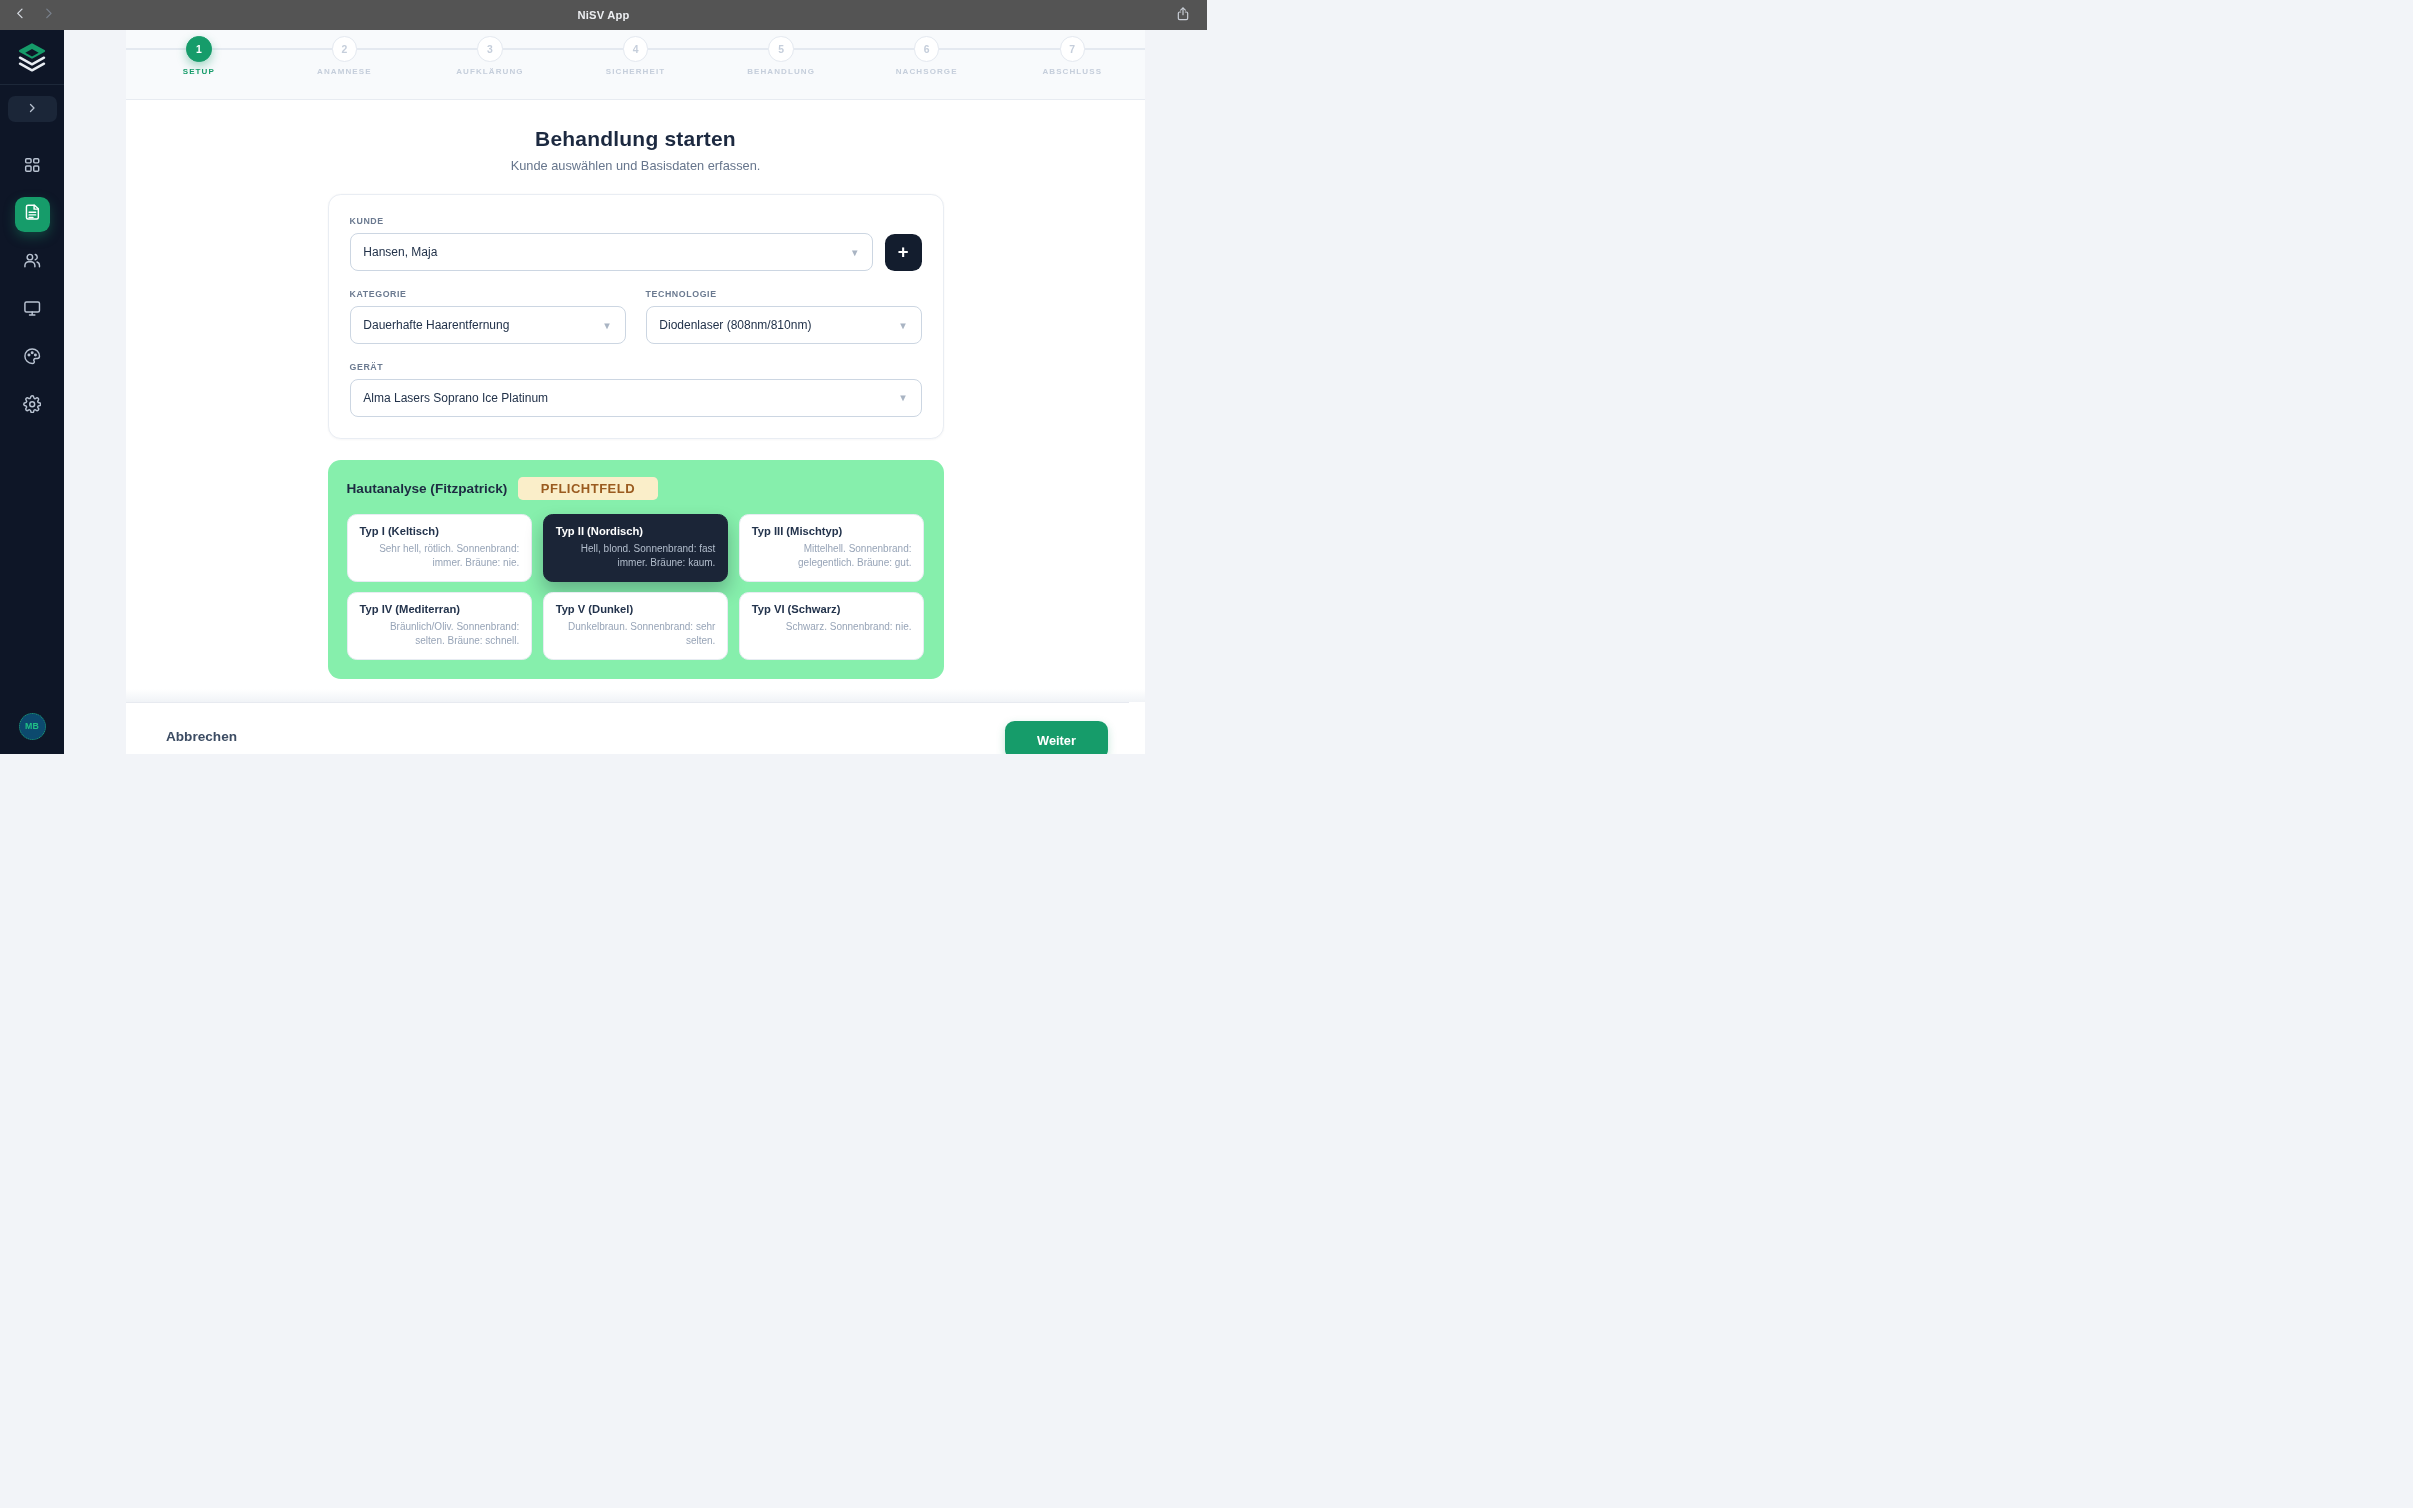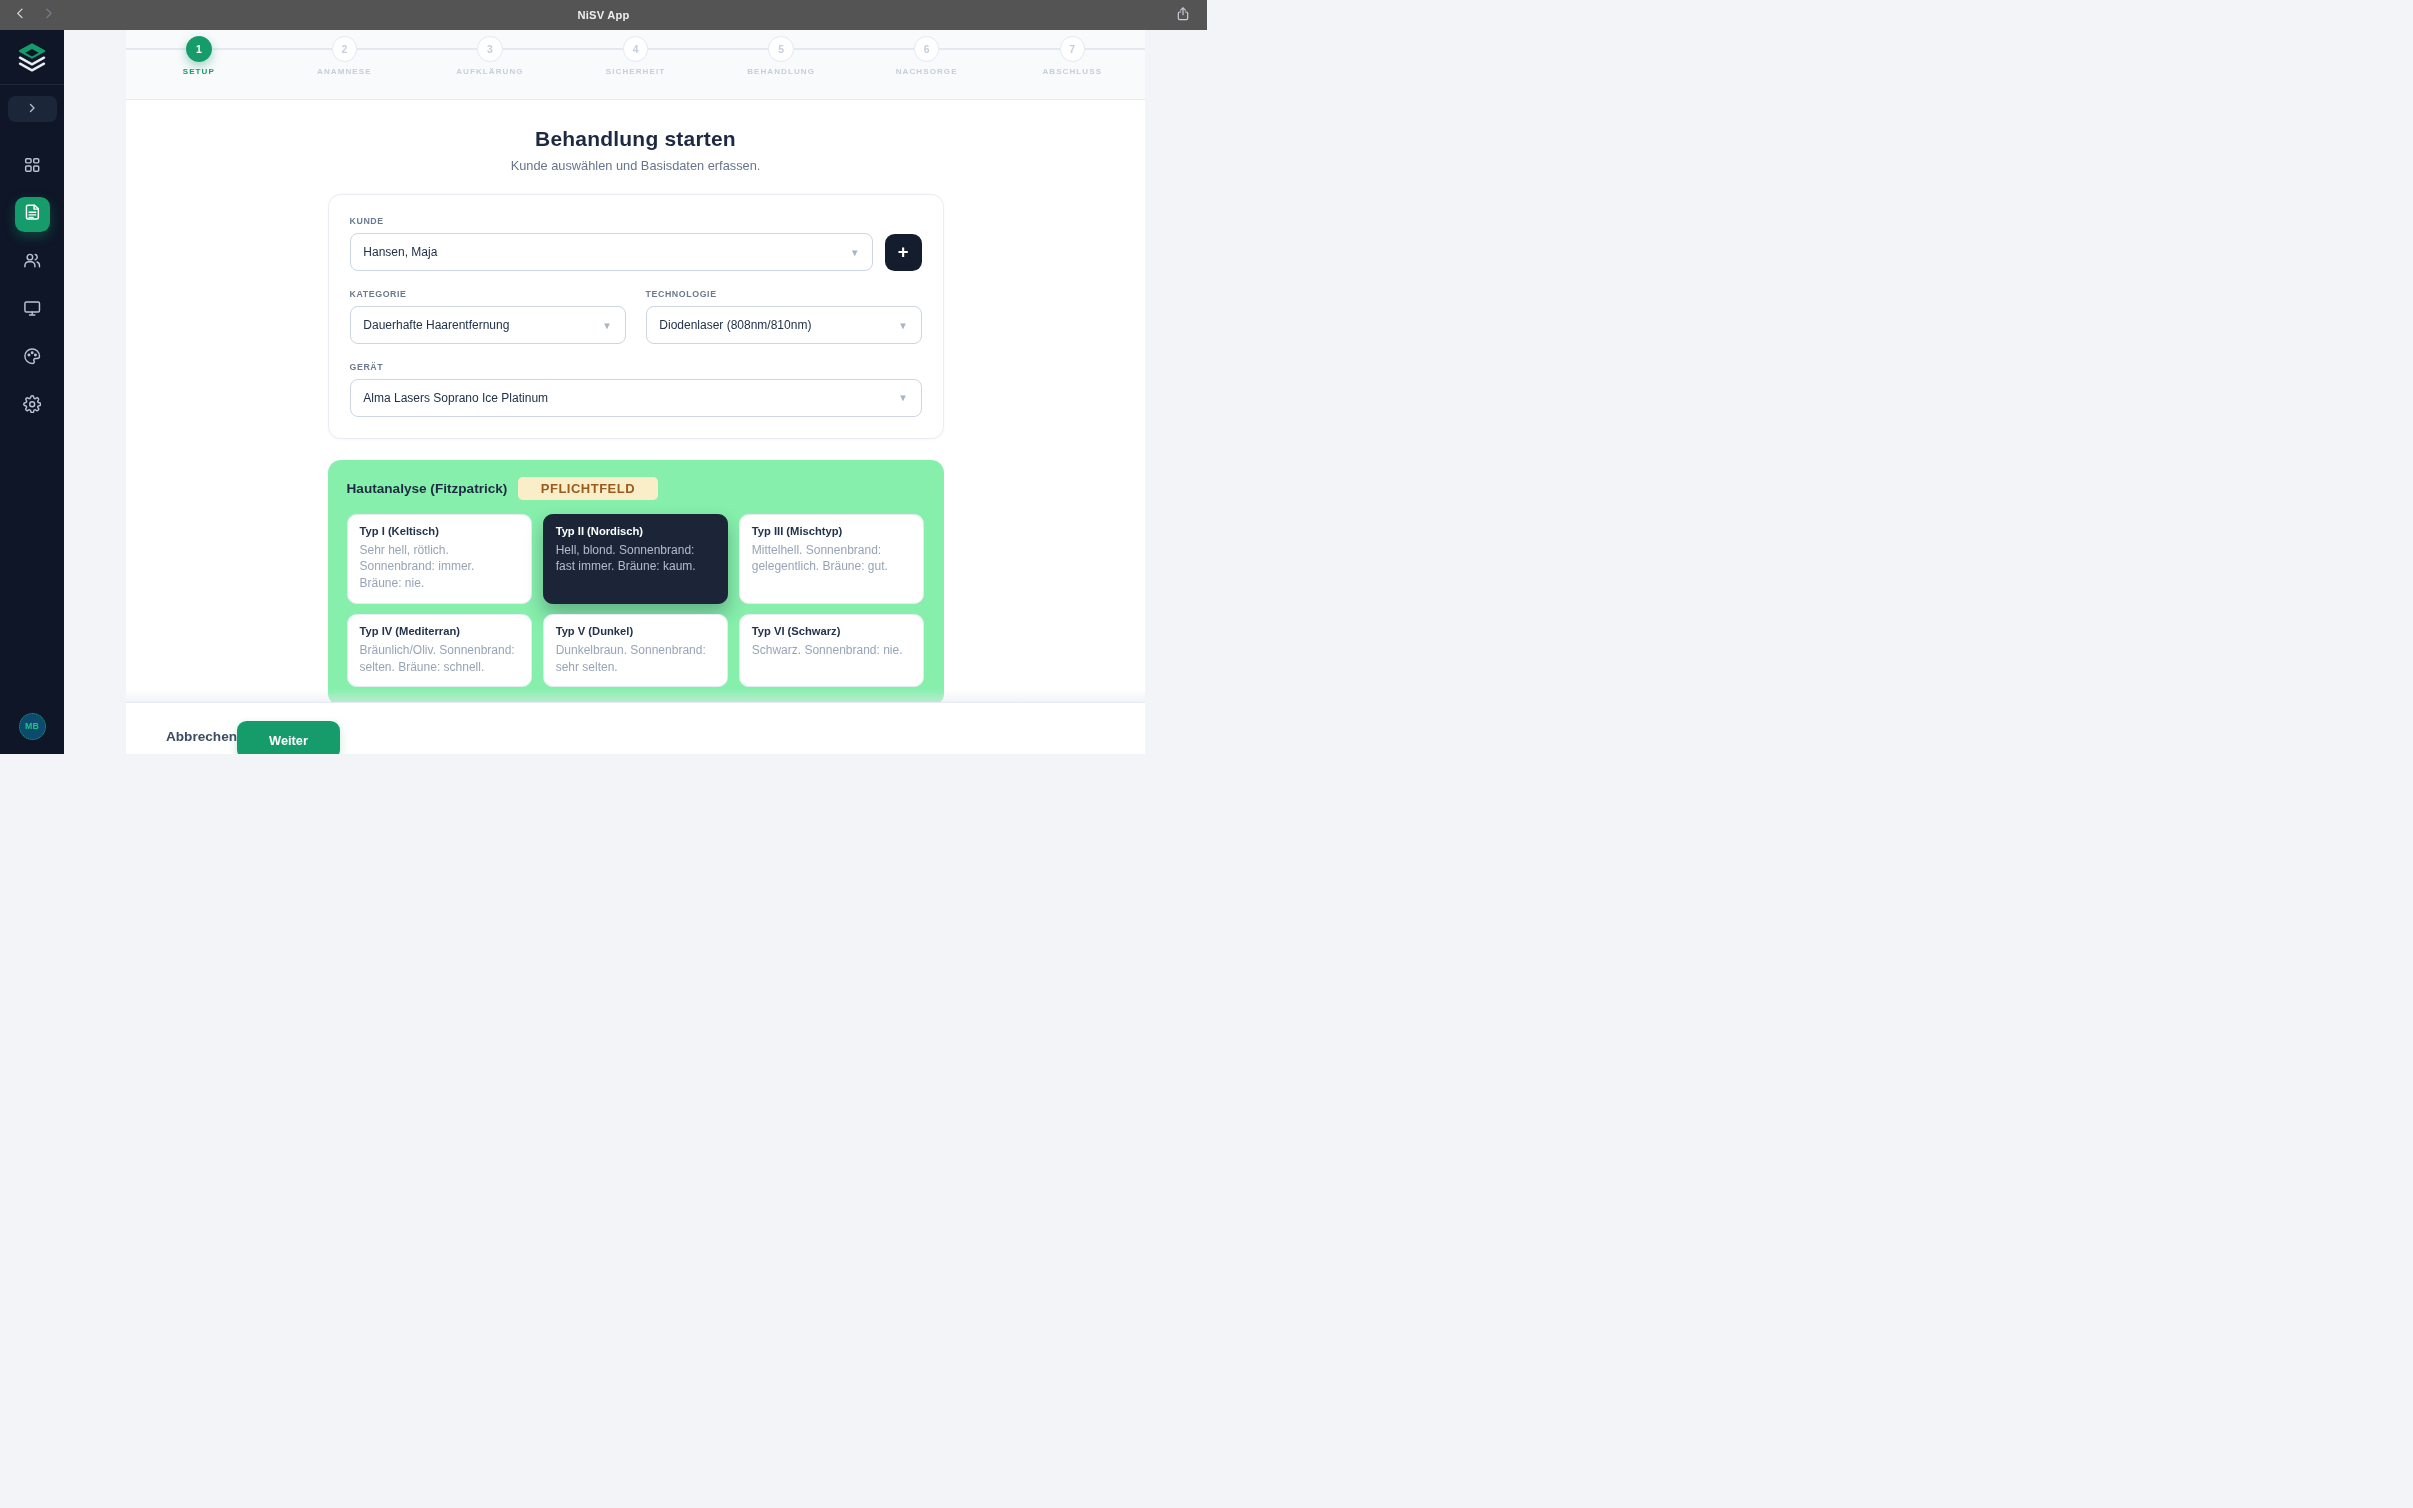--- a/index.html
+++ b/index.html
@@ -57,28 +57,28 @@
   .full-row { margin-top:17.6px; }
 
   
   .skin-card { width:616px; margin:21px auto 0; background:#86efac; border-radius:12.8px; padding:17px 19px 19px; }
   .skin-head { display:flex; align-items:center; gap:10.4px; }
   .skin-title { font-size:13.6px; font-weight:700; color:#1d2b42; }
   .badge { background:#faeec9; color:#9a5b1f; font-size:13px; font-weight:700; letter-spacing:0.5px; padding:4px 23px; border-radius:4.8px; }
   .skin-grid { display:grid; grid-template-columns:1fr 1fr 1fr; gap:10.4px; margin-top:13.6px; }
   .skin-type { background:#ffffff; border:0.8px solid #e7ecf2; border-radius:9.6px; padding:10.4px 12px 11.2px; min-height:61px; }
   .skin-type-title { font-size:11.2px; font-weight:700; color:#23334c; margin-bottom:4.8px; }
-  .skin-type-desc { font-size:12px; line-height:1.38; color:#97a4b7; }
+  .skin-type-desc { font-size:10px; line-height:1.38; color:#97a4b7;text-align:right; }
   .skin-type.selected { background:#1b2537; border-color:#1b2537; box-shadow:0 9.6px 17.6px rgba(16,24,40,.28); }
   .skin-type.selected .skin-type-title { color:#ffffff; }
   .skin-type.selected .skin-type-desc { color:#b2bdcc; }
 
   
   .scroll-fade { position:absolute; bottom:52px; left:0; right:0; height:12.8px; background:linear-gradient(to bottom, rgba(240,243,247,0), rgba(228,233,240,.55)); }
-  .footer { position:absolute; bottom:0; left:0; right:0; height:52px; background:#ffffff; border-top:0.8px solid #e7eaf0; display:flex; justify-content:flex-start; padding:18.4px 21px 0 40px; }
+  .footer { position:absolute; bottom:0; left:0; right:16px; height:52px; background:#ffffff; border-top:0.8px solid #e7eaf0; display:flex; justify-content:space-between; padding:18.4px 21px 0 40px; }
   .cancel-btn { margin-top:8px; font-size:13.6px; font-weight:700; color:#3c4c63; }
   .next-btn { width:103px; height:38px; background:#169c6a; border-radius:9.6px; color:#ffffff; font-size:12.8px; font-weight:700; display:flex; align-items:center; justify-content:center; box-shadow:0 3.2px 8px rgba(22,156,106,.25); }
 </style>
 </head>
 <body>
 
 <div class="topbar">
   <div class="nav-arrows">
     <div class="nav-arrow">
       <span>

